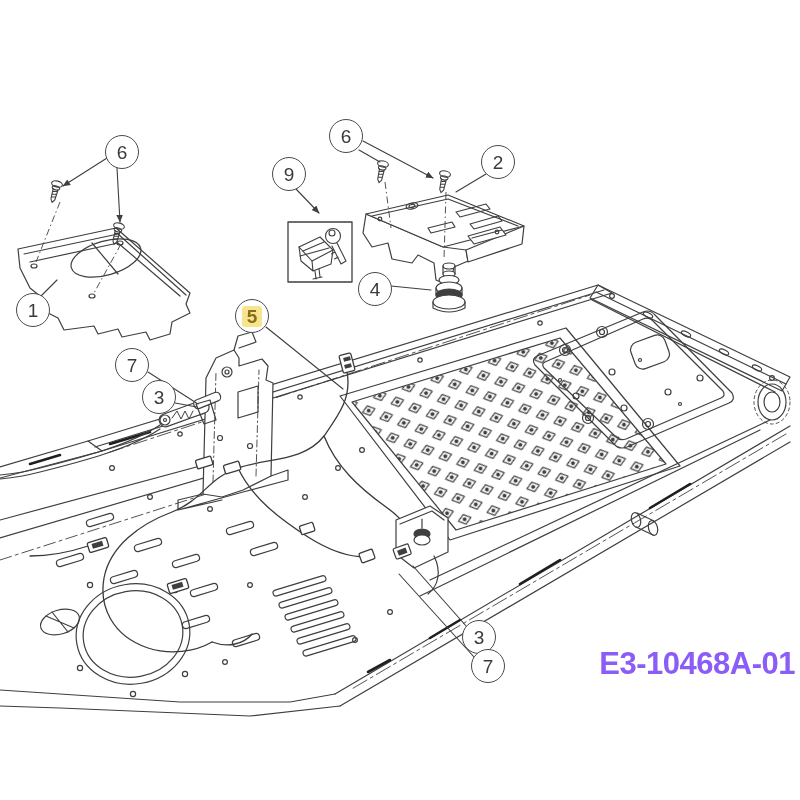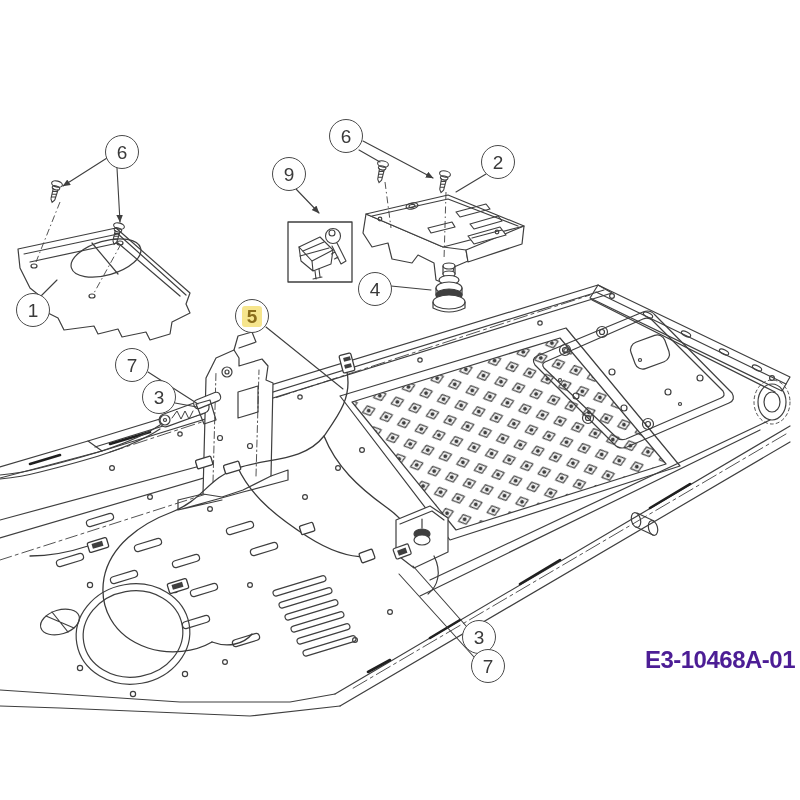--- a/index.html
+++ b/index.html
@@ -11,21 +11,21 @@
     border:1.6px solid #4a4a4a;border-radius:50%;background:#fff;
     display:flex;align-items:center;justify-content:center;
     font-size:19px;color:#3a3a3a;cursor:pointer;
   }
   .callout .num{line-height:1;}
   .callout.hl .num{
     background:#F6E58D;color:#8A6D1A;padding:1px 5px;border-radius:3px;font-weight:700;
   }
   .part-code{
     position:absolute;top:646px;right:5px;
-    font-size:24px;font-weight:700;color:#4c1d95;letter-spacing:-0.5px;
+    font-size:31px;font-weight:700;color:#8b5cf6;letter-spacing:-0.5px;
   }
 </style>
 </head>
 <body>
 
 <div class="stage">
 
 <svg width="800" height="800" viewBox="0 0 800 800">
   <defs>
     <marker id="arw" markerWidth="9" markerHeight="8" refX="6.5" refY="3" orient="auto">

